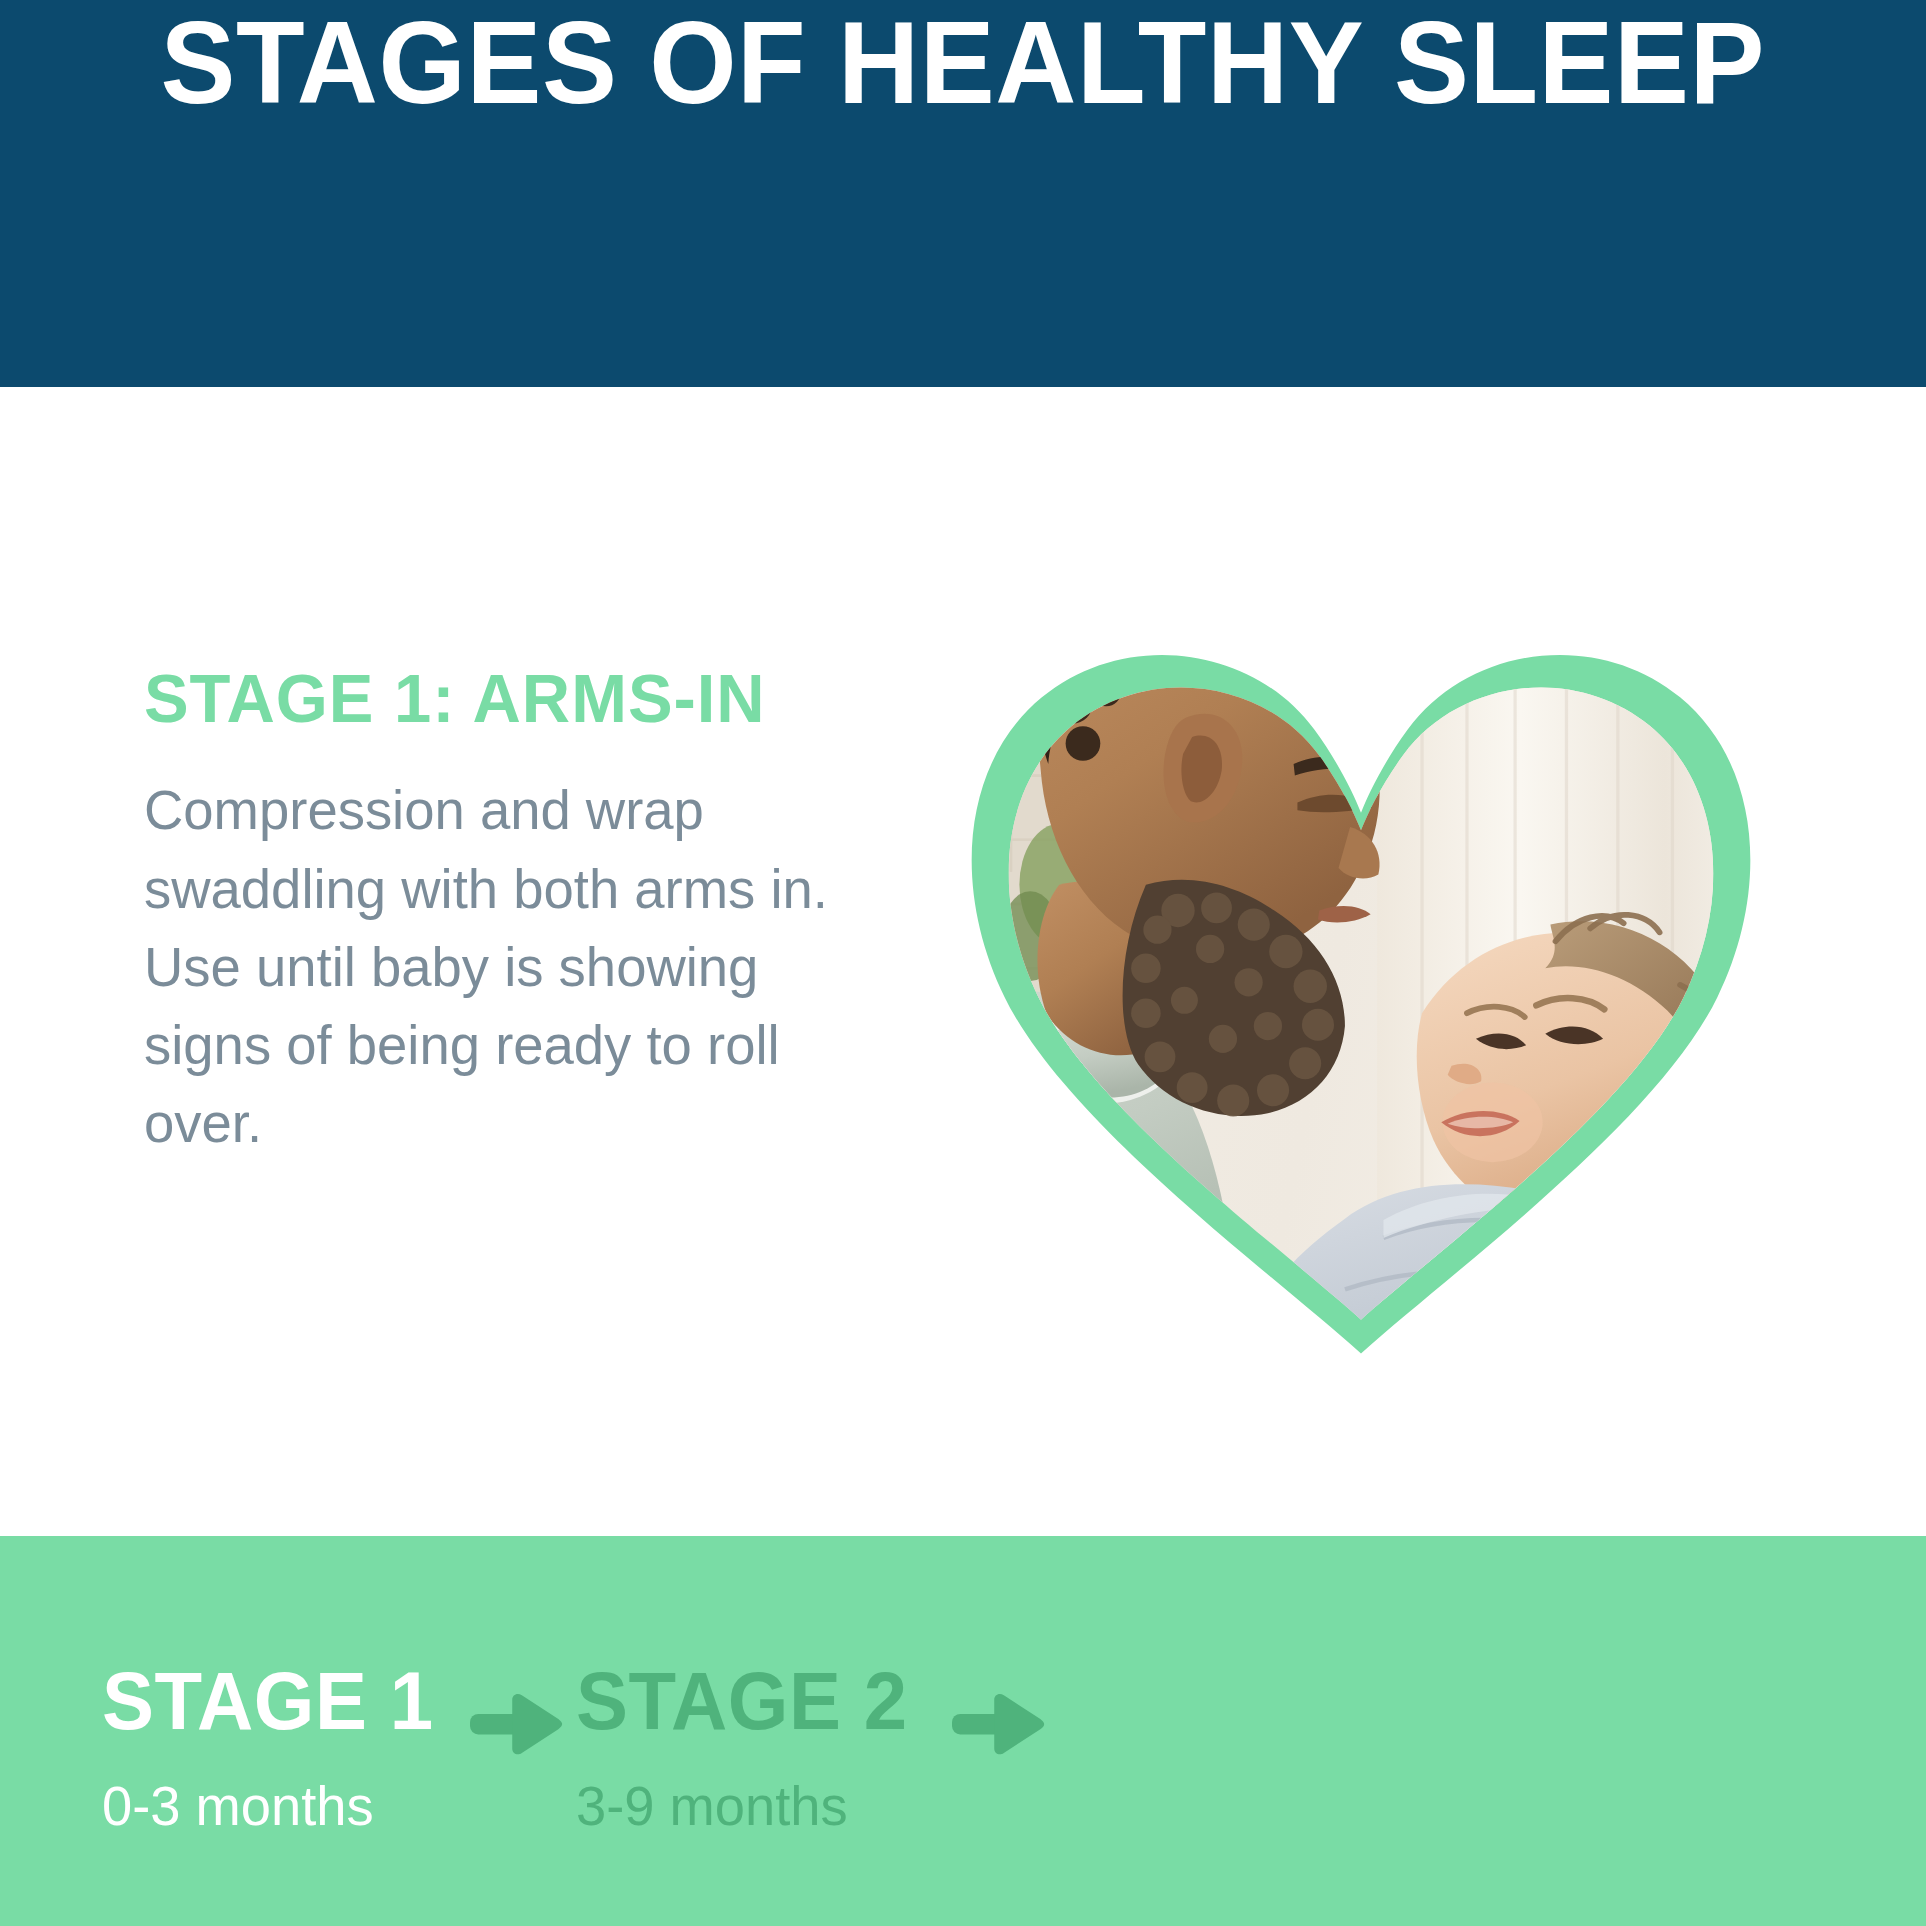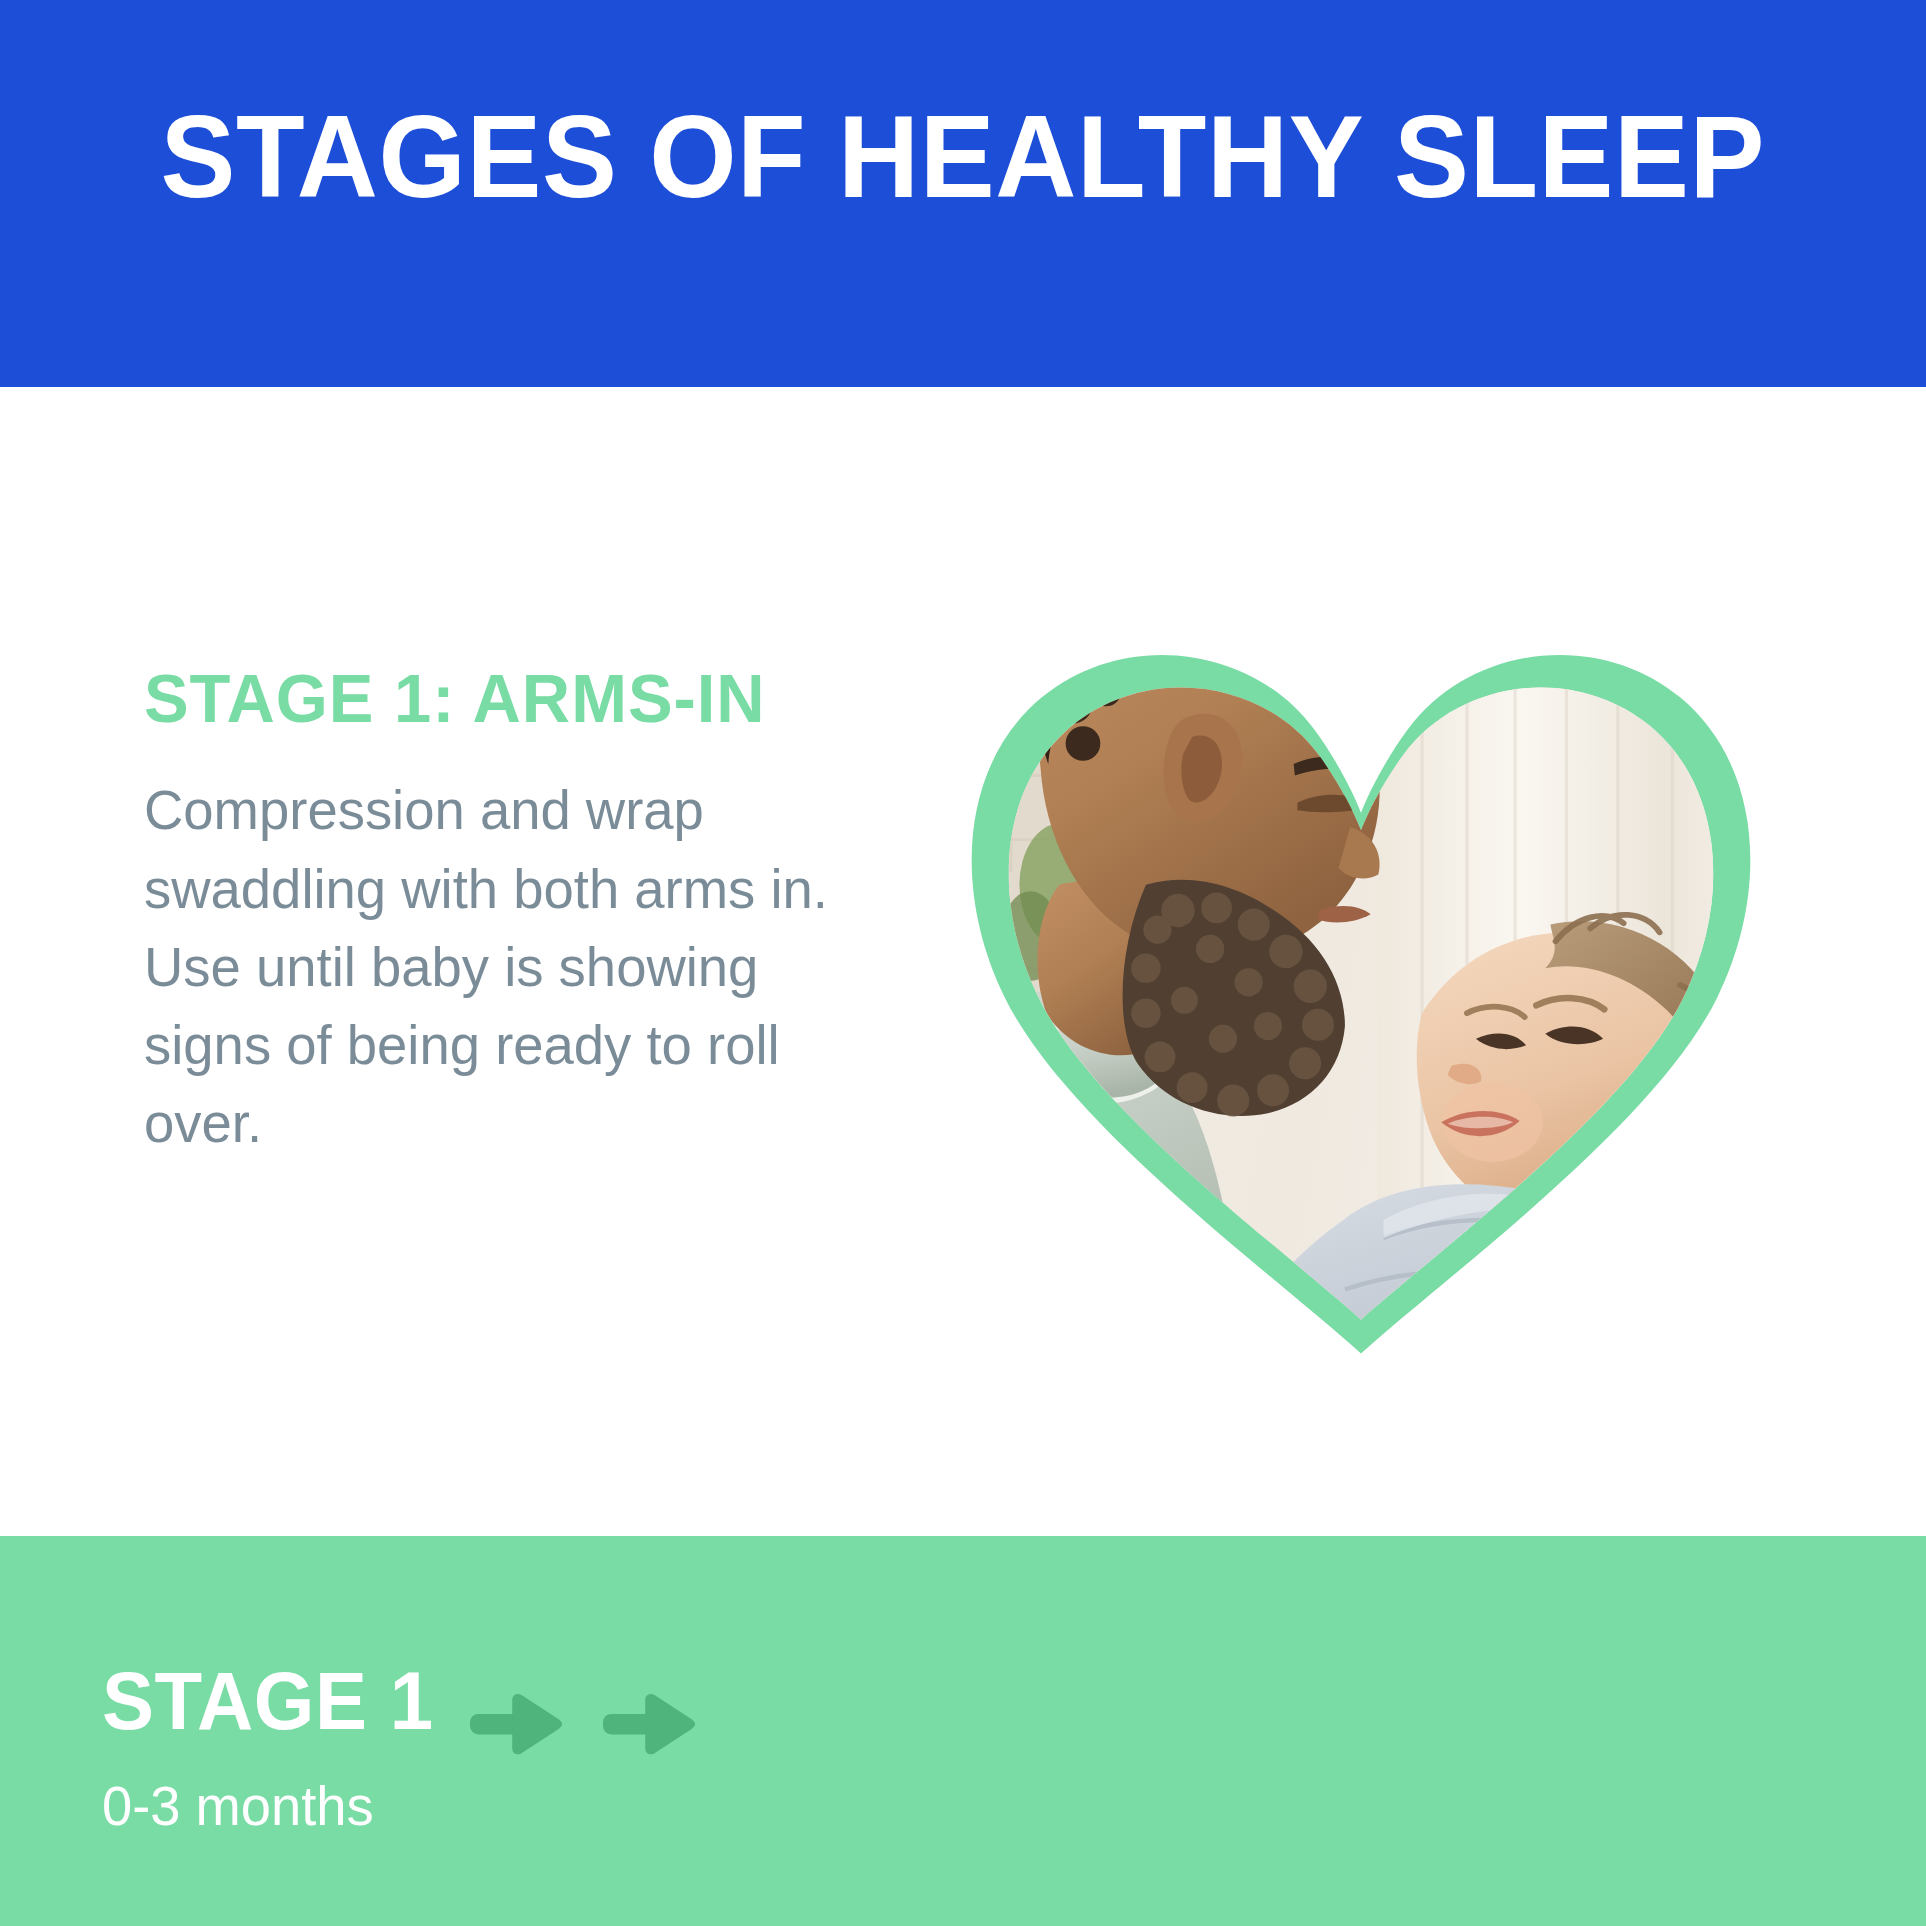--- a/index.html
+++ b/index.html
@@ -15,23 +15,23 @@
     position: relative;
   }
 
   
   .header-band {
     position: absolute;
     left: 0;
     top: 0;
     width: 1926px;
     height: 387px;
-    background: #1d4ed8;
+    background: #0c4a6e;
     display: flex;
-    align-items: center;
+    align-items: flex-start;
     justify-content: center;
   }
   .header-title {
     font-family: "Liberation Sans Narrow", "Liberation Sans", sans-serif;
     font-weight: bold;
     font-size: 117px;
     line-height: 1;
     letter-spacing: 0.6px;
     color: #ffffff;
     transform: scaleX(0.96);
@@ -413,20 +413,24 @@
     </div>
 
     <div class="arrow-sep sp1">
       <svg width="96" height="71" viewBox="0 0 150 110" xmlns="http://www.w3.org/2000/svg">
         <rect x="0" y="40" width="82" height="32" rx="13" fill="#4FB37C"></rect>
         <path d="M66 18 C 66 10, 74 6, 81 11 L 138 48 C 146 54, 146 58, 138 64
                  L 81 101 C 74 106, 66 102, 66 94 Z" fill="#4FB37C"></path>
       </svg>
     </div>
 
+    <div class="stage-block inactive">
+      <div class="st-label">STAGE 2</div>
+      <div class="st-age">3-9 months</div>
+    </div>
 
     <div class="arrow-sep sp2">
       <svg width="96" height="71" viewBox="0 0 150 110" xmlns="http://www.w3.org/2000/svg">
         <rect x="0" y="40" width="82" height="32" rx="13" fill="#4FB37C"></rect>
         <path d="M66 18 C 66 10, 74 6, 81 11 L 138 48 C 146 54, 146 58, 138 64
                  L 81 101 C 74 106, 66 102, 66 94 Z" fill="#4FB37C"></path>
       </svg>
     </div>
 
 

